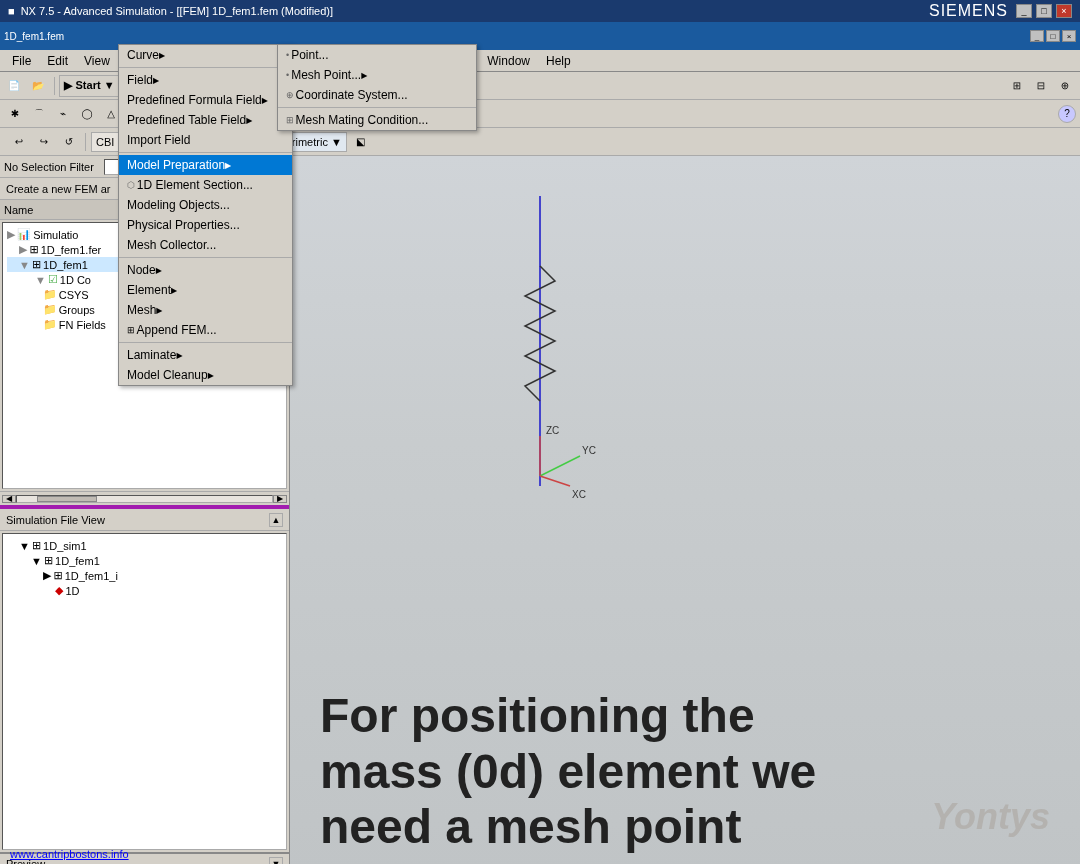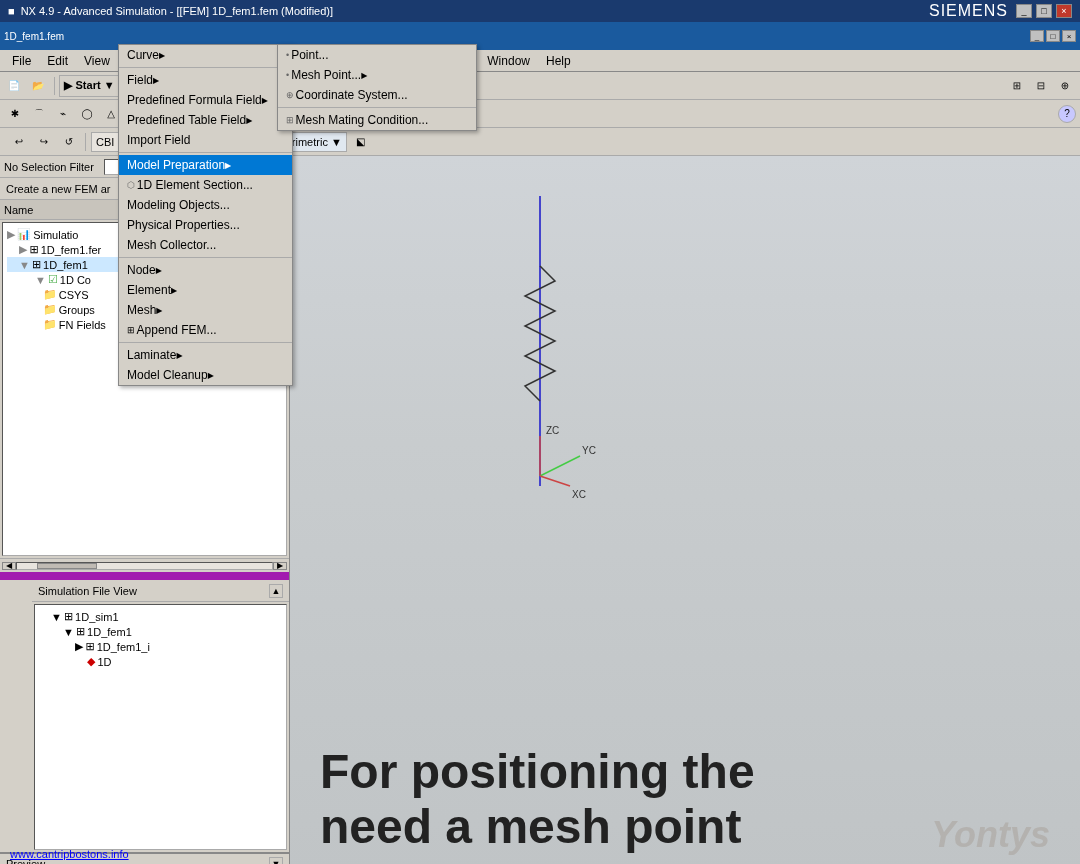--- a/index.html
+++ b/index.html
@@ -107,24 +107,23 @@
       display: flex;
       align-items: center;
       padding: 1px 0;
       cursor: pointer;
       white-space: nowrap;
       font-size: 11px;
     }
 
     
     #sim-file-view {
-      height: 280px;
-      border-top: 8px solid #a21caf;
-      background: #d4d0c8;
-      padding-left: 32px;
+      height: 347px;
+      border-top: 4px solid #a21caf;
+      background: #d4d0c8;
     }
     #sim-file-header {
       background: #d4d0c8;
       display: flex;
       align-items: center;
       justify-content: space-between;
       padding: 2px 6px;
       font-size: 11px;
       border-bottom: 1px solid #aaa;
       height: 22px;
@@ -192,21 +191,21 @@
       right: 20px;
       font-size: 48px;
       font-weight: bold;
       color: #222;
       line-height: 1.15;
     }
 
     
     #watermark {
       position: absolute;
-      bottom: 18px;
+      bottom: 36px;
       right: 30px;
       font-size: 36px;
       color: rgba(160,150,140,0.4);
       font-style: italic;
       font-weight: bold;
     }
 
     
     #website-text {
       position: absolute;
@@ -349,21 +348,21 @@
       font-size: 11px;
       border-bottom: 1px solid #aaa;
     }
   </style>
 </head>
 <body>
 
 <div id="title-bar">
   <div id="title-bar-left">
     <span>■</span>
-    <span>NX 4.9 - Advanced Simulation - [[FEM] 1D_fem1.fem (Modified)]</span>
+    <span>NX 7.5 - Advanced Simulation - [[FEM] 1D_fem1.fem (Modified)]</span>
   </div>
   <div style="display:flex;align-items:center;gap:8px;">
     <span style="font-size:16px;font-weight:normal;letter-spacing:1px;">SIEMENS</span>
     <div id="title-bar-buttons">
       <div class="title-btn">_</div>
       <div class="title-btn">□</div>
       <div class="title-btn" style="background:#c0392b;color:white;">×</div>
     </div>
   </div>
 </div>
@@ -595,20 +594,21 @@
         <line x1="100" y1="290" x2="140" y2="270" stroke="#44cc44" stroke-width="1.5"></line>
         <line x1="100" y1="290" x2="130" y2="300" stroke="#cc4444" stroke-width="1.5"></line>
 
         <text x="106" y="248" font-size="10" fill="#333">ZC</text>
         <text x="142" y="268" font-size="10" fill="#333">YC</text>
         <text x="132" y="312" font-size="10" fill="#333">XC</text>
       </svg>
 
       <div id="text-overlay">
         <div>For positioning the</div>
+        <div>mass (0d) element we</div>
         <div>need a mesh point</div>
       </div>
 
       <div id="watermark">
         <span>Yontys</span>
       </div>
     </div>
   </div>
 </div>
 

